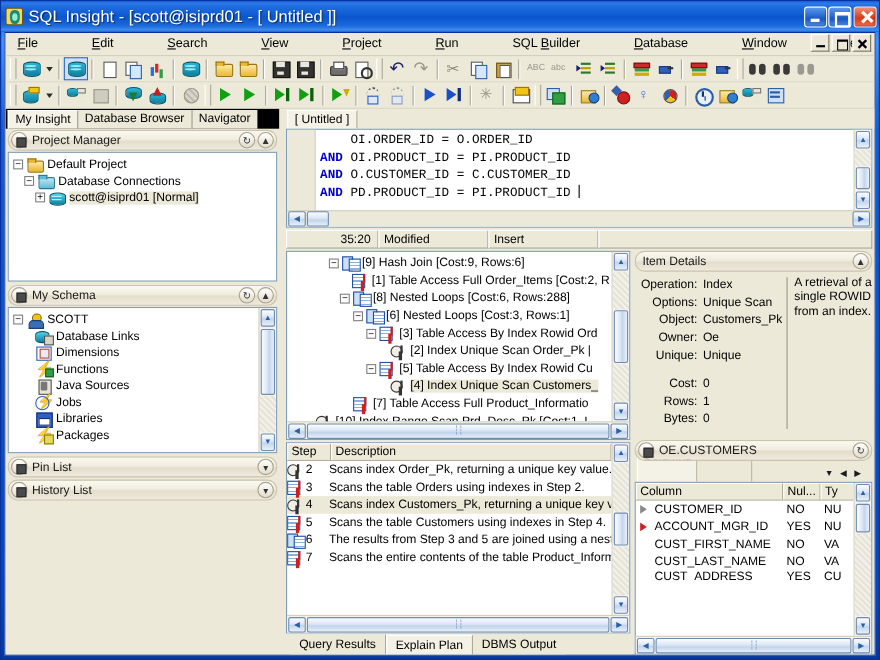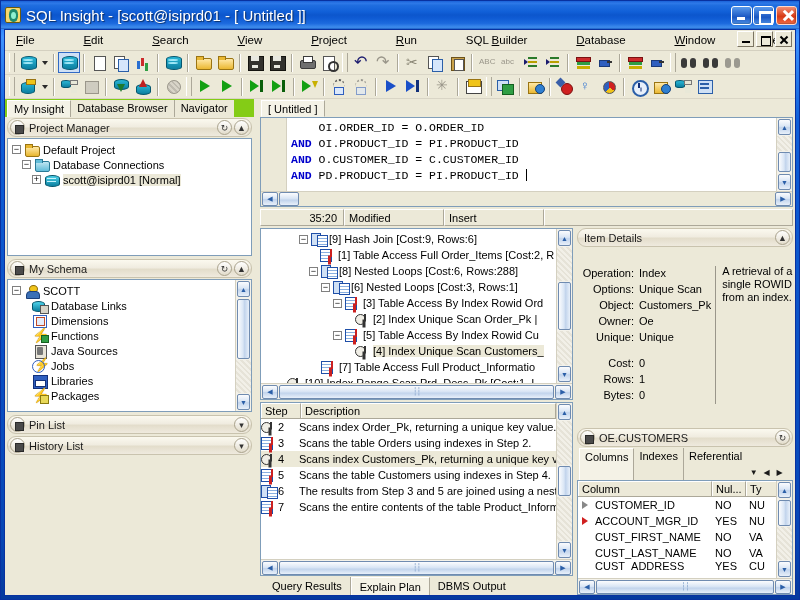--- a/index.html
+++ b/index.html
@@ -195,21 +195,21 @@
   .ic-clock::after{content:"";position:absolute;left:7px;top:4px;width:1.5px;height:5px;background:#12307a;
     box-shadow:2px 4px 0 -0.5px #12307a;}
   .ic-gridwin::before{content:"";position:absolute;left:1px;top:1px;width:13px;height:12px;background:#cfe0f5;border:1px solid #2b5fa8;}
   .ic-gridwin::after{content:"";position:absolute;left:3px;top:4px;width:9px;height:2px;background:#2b5fa8;box-shadow:0 4px 0 #2b5fa8;}
 
   
   #main-split { flex:1 1 auto; display:flex; min-height:0; background:#ece9d8; }
   #left-pane { width:249px; flex:0 0 249px; display:flex; flex-direction:column;
                background:#ece9d8; min-height:0; }
   .tabstrip { height:18px; flex:0 0 18px; display:flex; align-items:flex-end;
-              background:#84cc16; padding-left:2px; }
+              background:#000000; padding-left:2px; }
   .tabitem { font-size:11px; padding:2px 6px 2px 6px; height:17px; line-height:13px;
              background:#ece9d8; color:#000; white-space:nowrap;
              border-right:1px solid #aca899; }
   .tabitem.active { background:#f4f2e6; font-weight:normal;
                     border-top:1px solid #fff; border-left:1px solid #fff;
                     border-right:1px solid #aca899; }
 
   
   .panelhdr {
     height:19px; flex:0 0 19px; display:flex; align-items:center;
@@ -333,21 +333,21 @@
     background:repeating-linear-gradient(to bottom,#fff 0 2px,#8ab0e0 2px 3px);}
   .p-table::after{content:"";position:absolute;left:10px;top:1px;width:2px;height:8px;background:#cc2020;
     box-shadow:-1.5px 7px 0 0.5px #cc2020;}
   .p-index::before{content:"";position:absolute;left:0px;top:2px;width:9px;height:9px;border-radius:50%;
     border:1.5px solid #333;background:#f0eee6;}
   .p-index::after{content:"";position:absolute;left:9px;top:2px;width:2px;height:7px;background:#333;
     box-shadow:-1px 6px 0 0.5px #333;}
   .picon { width:16px;height:14px;flex:0 0 16px;margin-right:2px;position:relative; }
 
   
-  #details-col { width:220px; flex:0 0 220px; display:flex; flex-direction:column; min-height:0;gap:14px; }
+  #details-col { width:220px; flex:0 0 220px; display:flex; flex-direction:column; min-height:0; }
   #details-box { flex:0 0 150px; display:flex; margin:0 2px 0 2px; background:#ece9d8; min-height:0; }
   .det-left { flex:1 1 auto; padding:3px 4px 0 0; }
   .detrow { display:flex; font-size:11px; height:16px; align-items:center; }
   .detlab { width:62px;flex:0 0 62px;text-align:right;padding-right:5px;color:#000; }
   .detval { color:#000; white-space:nowrap; overflow:hidden; }
   .det-div { width:1px;flex:0 0 1px;background:#9a968a;margin:4px 6px 8px 0; }
   .det-right { width:92px;flex:0 0 92px;font-size:11px;padding-top:3px;line-height:13px;color:#000; }
 
   
   #obj-box { flex:1 1 auto; display:flex; flex-direction:column; margin:0 2px 0 2px; min-height:0; }

